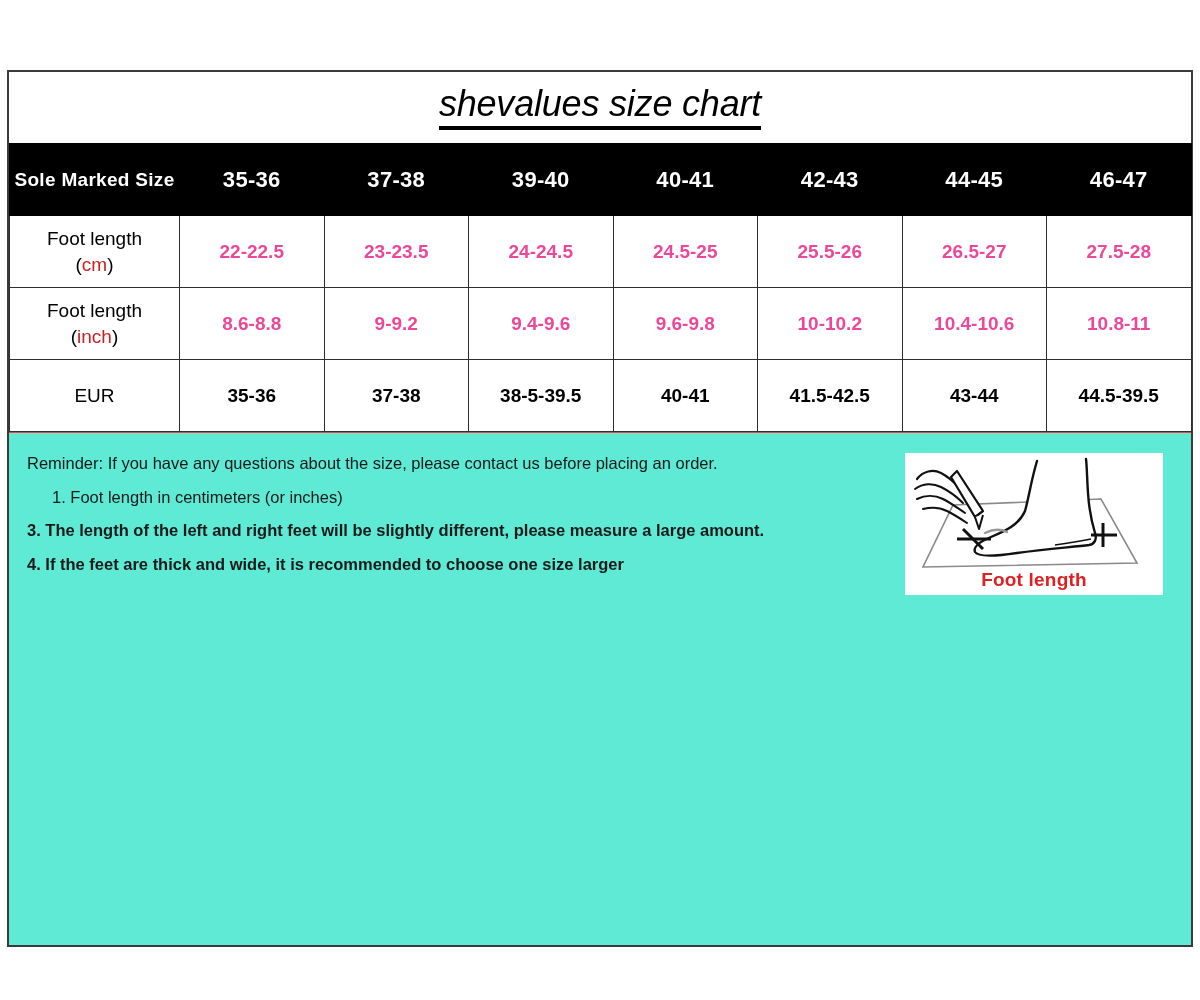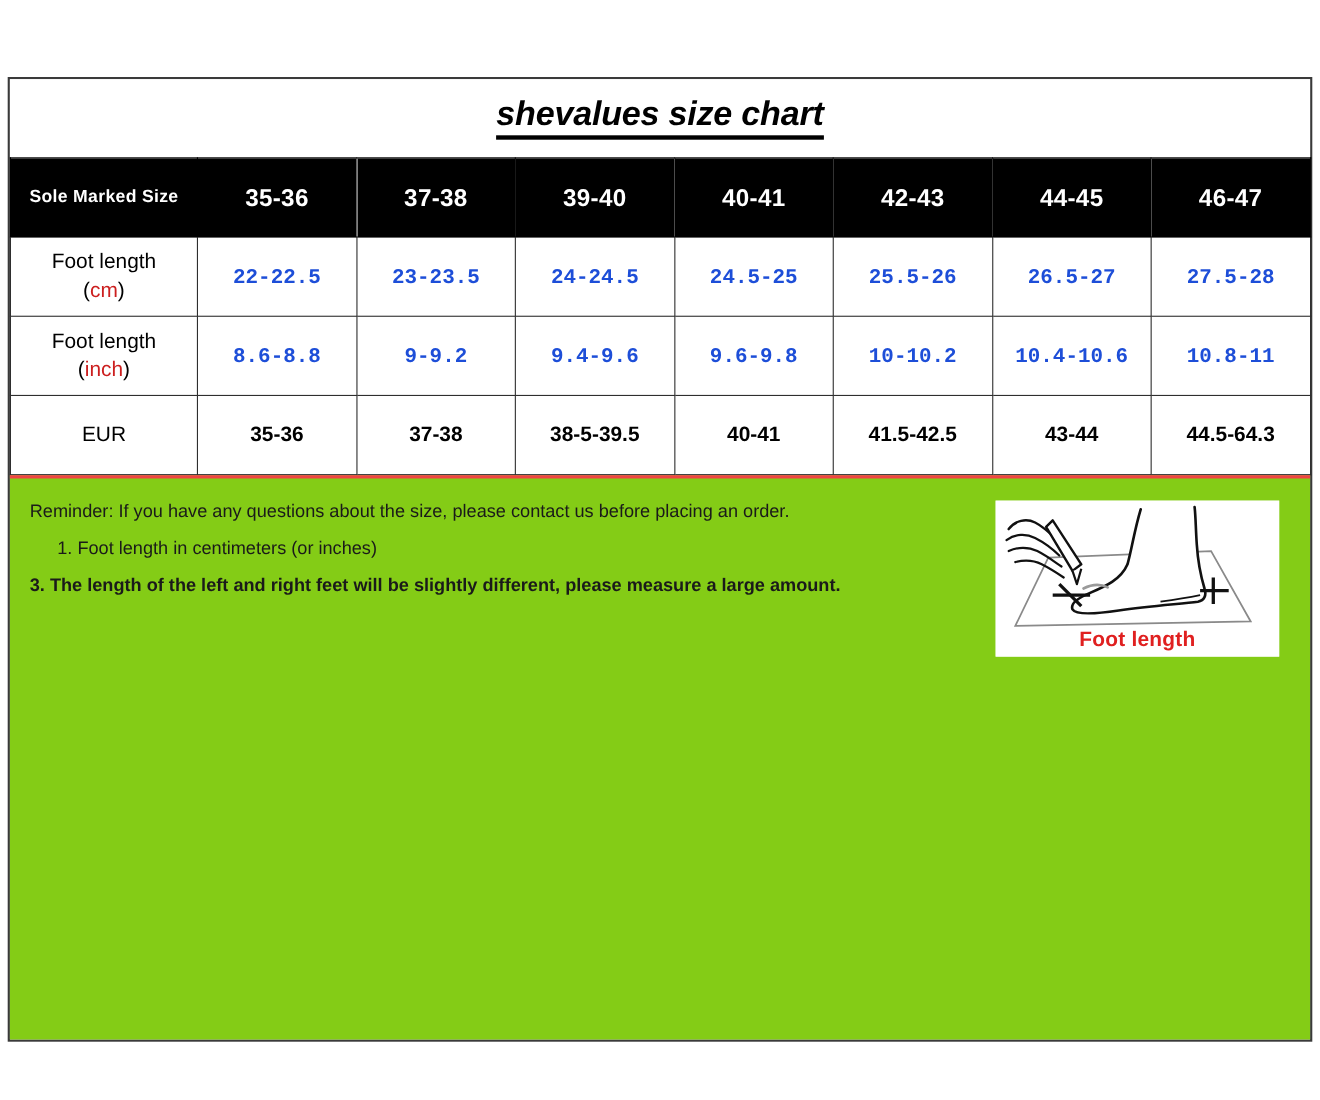--- a/index.html
+++ b/index.html
@@ -38,22 +38,22 @@
   
   .title-band {
     height: 71px;
     display: flex;
     align-items: center;
     justify-content: center;
     background: #ffffff;
     flex: 0 0 auto;
   }
   .chart-title {
-    font-size: 31px;
-    font-weight: bold;
+    font-size: 36px;
+    font-weight: normal;
     font-style: italic;
     color: #000000;
     letter-spacing: -0.2px;
     border-bottom: 4px solid #000000;
     padding-bottom: 3px;
     line-height: 1.05;
   }
 
   
   table.size-table {
@@ -81,49 +81,48 @@
   
   tr.header-row th {
     background: #000000;
     color: #ffffff;
     border-color: #000000;
     font-size: 22px;
     font-weight: bold;
     letter-spacing: 0.3px;
   }
   tr.header-row th.corner-head {
-    font-size: 16px;
+    font-size: 19px;
     line-height: 1.35;
     padding: 0 2px;
   }
 
   
   tbody td.row-label {
     font-size: 19px;
     font-weight: normal;
     line-height: 1.35;
     padding: 0 6px;
   }
   tbody td.cell {
     font-size: 19px;
     font-weight: bold;
   }
   tbody tr.red-row td.cell {
-    color: #1d4ed8;
-    font-weight: bold;
-    font-family: Liberation Mono, monospace;
+    color: #ec4899;
+    font-weight: bold;
   }
   .unit-red { color: #cc1f1f; }
 
   
   .notes-panel {
     position: relative;
     flex: 1 1 auto;
-    background: #84cc16;
-    border-top: 3px solid #ef4444;
+    background: #5eead4;
+    border-top: 1px solid #ef4444;
     box-sizing: border-box;
     padding: 22px 18px 10px 18px;
   }
   .note-line {
     font-size: 16.5px;
     color: #1a1a1a;
     line-height: 1.0;
     margin-bottom: 17px;
     white-space: nowrap;
   }
@@ -217,30 +216,31 @@
           <tr>
             <td class="row-label">
               <div>EUR</div>
             </td>
             <td class="cell">35-36</td>
             <td class="cell">37-38</td>
             <td class="cell">38-5-39.5</td>
             <td class="cell">40-41</td>
             <td class="cell">41.5-42.5</td>
             <td class="cell">43-44</td>
-            <td class="cell">44.5-64.3</td>
+            <td class="cell">44.5-39.5</td>
           </tr>
         </tbody>
     </table>
 
     <div class="notes-panel">
       <div id="notes-list">
           <div class="note-line reminder">Reminder: If you have any questions about the size, please contact us before placing an order.</div>
           <div class="note-line plain-note">1. Foot length in centimeters (or inches)</div>
           <div class="note-line bold-note">3. The length of the left and right feet will be slightly different, please measure a large amount.</div>
+          <div class="note-line bold-note">4. If the feet are thick and wide, it is recommended to choose one size larger</div>
         </div>
 
       <div class="foot-figure">
         <svg width="258" height="142" viewBox="0 0 258 142" aria-hidden="true">
           <rect x="0" y="0" width="258" height="142" fill="#ffffff"></rect>
 
           <polygon points="48,52 196,46 232,110 18,114" fill="#ffffff" stroke="#8a8a8a" stroke-width="1.6"></polygon>
 
           <path d="M132 8 C126 28 124 44 120 58 C114 72 100 78 86 84 C74 89 68 94 70 99 C73 104 92 103 112 100 C140 96 168 94 184 92 C190 91 192 86 190 80 C187 70 184 56 183 40 C182 26 182 14 181 6" fill="#ffffff" stroke="#111111" stroke-width="2.4" stroke-linejoin="round" stroke-linecap="round"></path>
 

